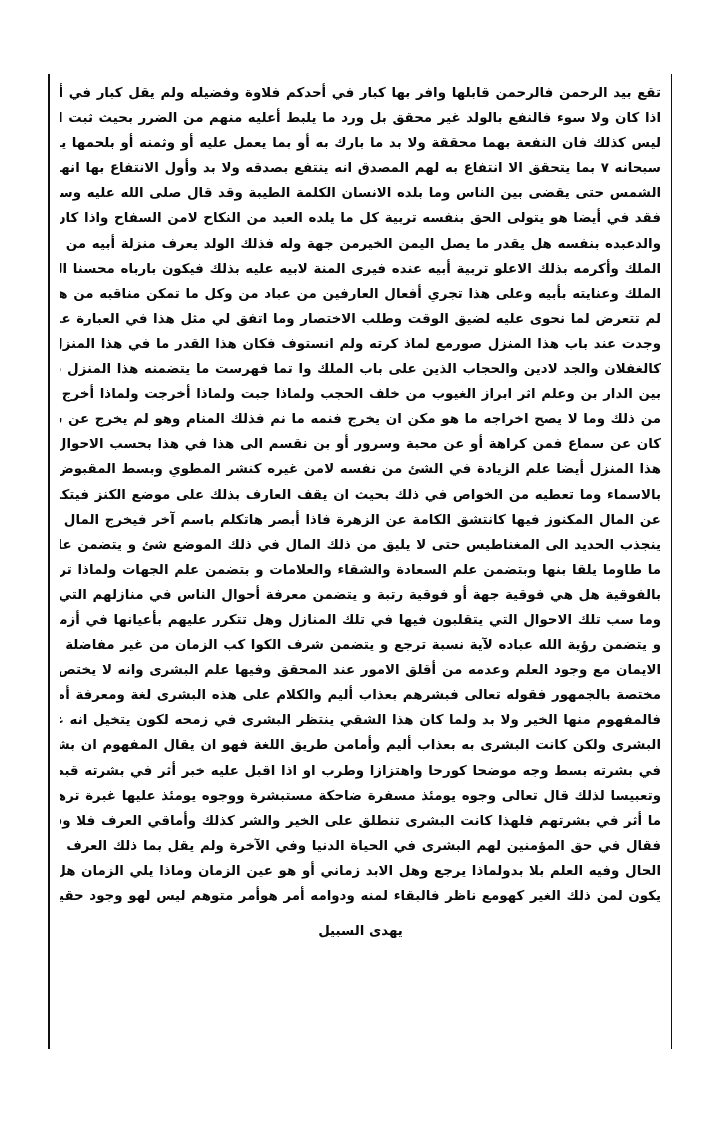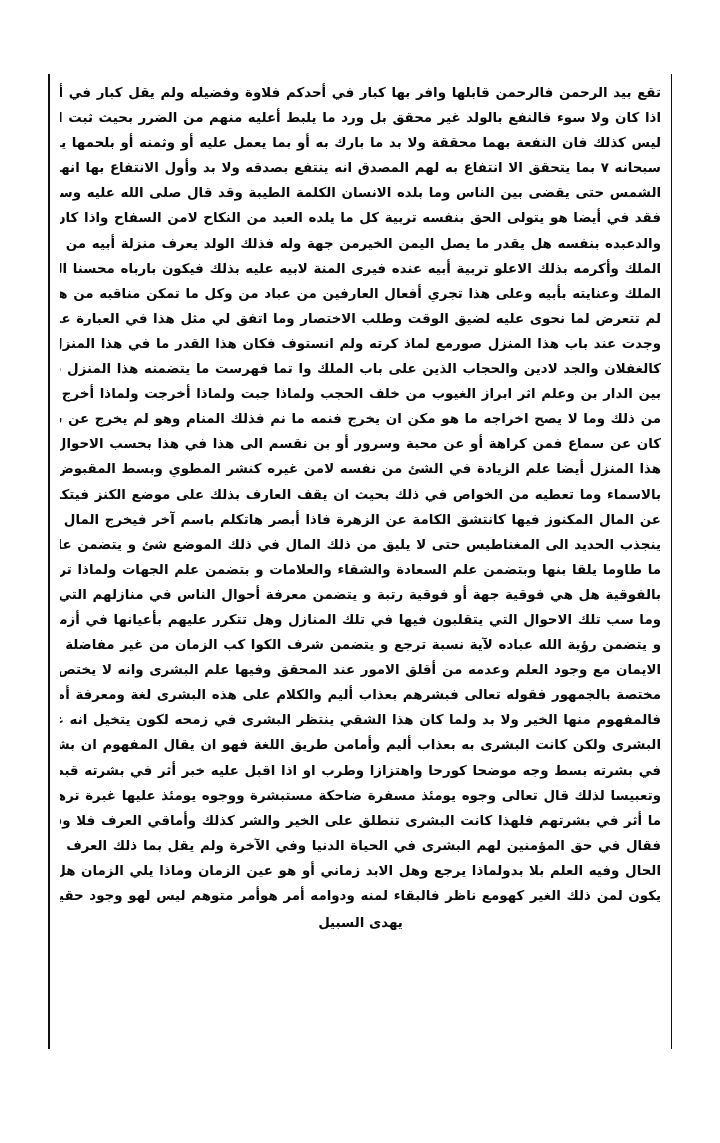--- a/index.html
+++ b/index.html
@@ -71,21 +71,21 @@
     transform: scaleY(1.02);
     transform-origin: right center;
   }
   .final-line {
     direction: rtl;
     text-align: center;
     font-size: 13.4px;
     line-height: 26px;
     font-weight: 600;
     color: #0a0a0a;
-    margin-top: 2px;
+    margin-top: 10px;
   }
 </style>
 </head>
 <body>
 
 <div class="page">
   <div class="text-frame">
     <div class="body-text" id="body-text">
         <div class="ln"><span>تقع بيد الرحمن فالرحمن قابلها وافر بها كبار في أحدكم فلاوة وفضيله ولم يقل كبار في أحدكم ولد فان الولد قد لا ينتفع به</span></div>
         <div class="ln"><span>اذا كان ولا سوء فالنفع بالولد غير محقق بل ورد ما يلبط أعليه منهم من الضرر بحيث ثبت ان الله لم يخلقهم والفاو والفصيل</span></div>

